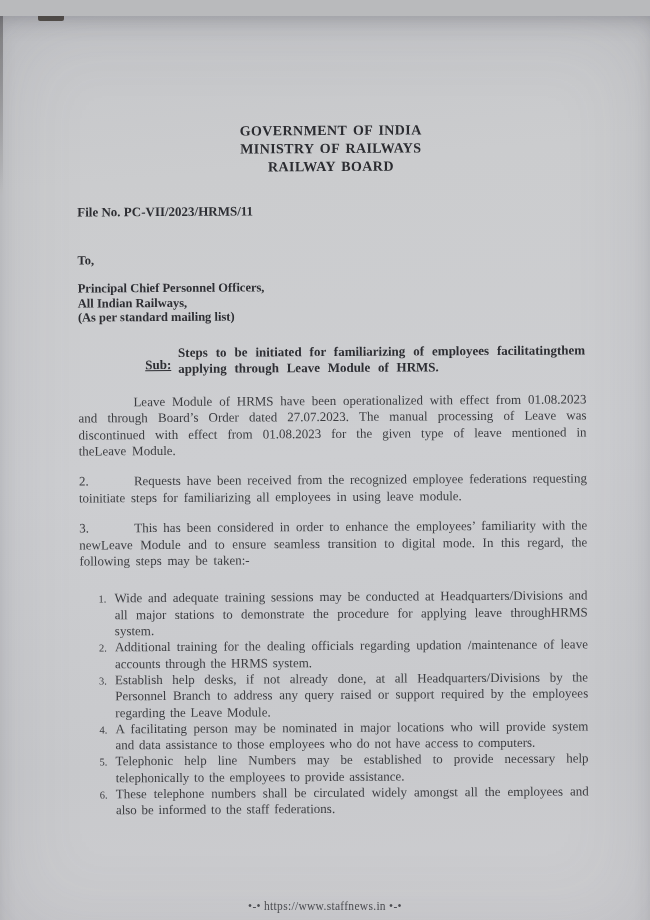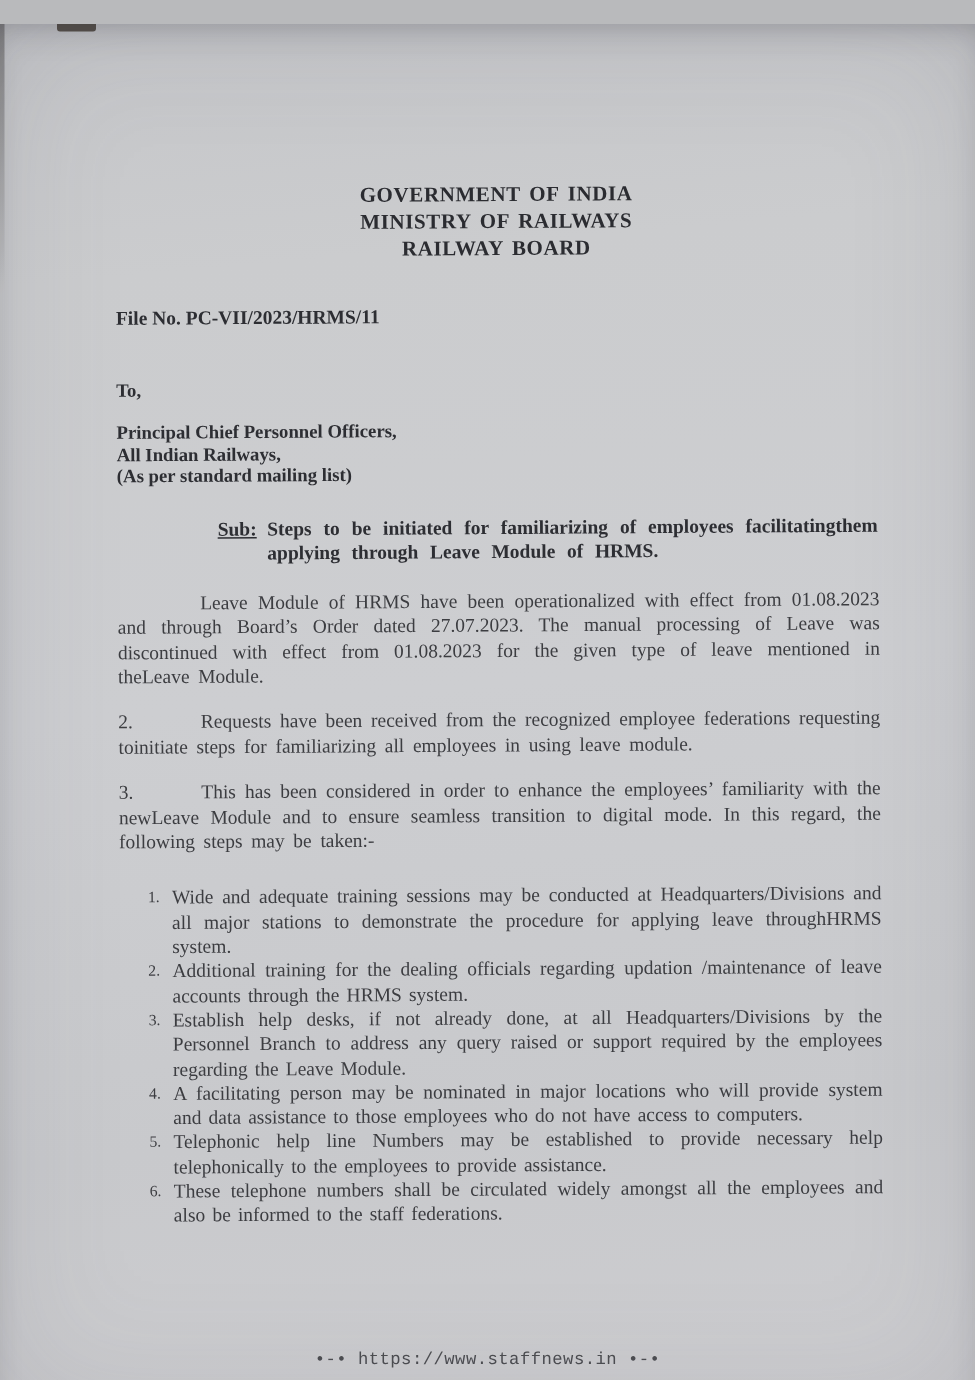--- a/index.html
+++ b/index.html
@@ -61,21 +61,21 @@
     width: 407px;
     position: relative;
     padding-left: 33px;
     font-weight: bold;
     font-size: 13px;
     line-height: 16.5px;
     text-align: justify;
     word-spacing: 4.5px;
     color: #2d2e33;
   }
-  .subject .label { position: absolute; left: 0; top: 0; text-decoration: underline; }
+  .subject .label { position: absolute; left: 0; top: 12px; text-decoration: underline; }
   .para {
     margin: 14px 0 0 0;
     font-size: 13px;
     line-height: 16.4px;
     text-align: justify;
     word-spacing: 2.5px;
   }
   .para.first { text-indent: 55px; margin-top: 16px; }
   .pnum { display: inline-block; width: 55px; }
   .steps {
@@ -93,21 +93,21 @@
     word-spacing: 1.5px;
   }
   .snum {
     position: absolute; left: 0; top: 1px;
     font-size: 10.5px;
   }
   .footer {
     position: absolute;
     left: 0; right: 0; top: 884px;
     text-align: center;
-    font-family: Liberation Mono, monospace;
+    font-family: Liberation Serif, serif;
     font-size: 11.5px;
     color: #4b4c50;
     letter-spacing: .3px;
   }
   .tab-mark {
     position: absolute; left: 38px; top: 0;
     width: 26px; height: 5px;
     background: #565049;
     border-radius: 0 0 2px 2px;
   }

